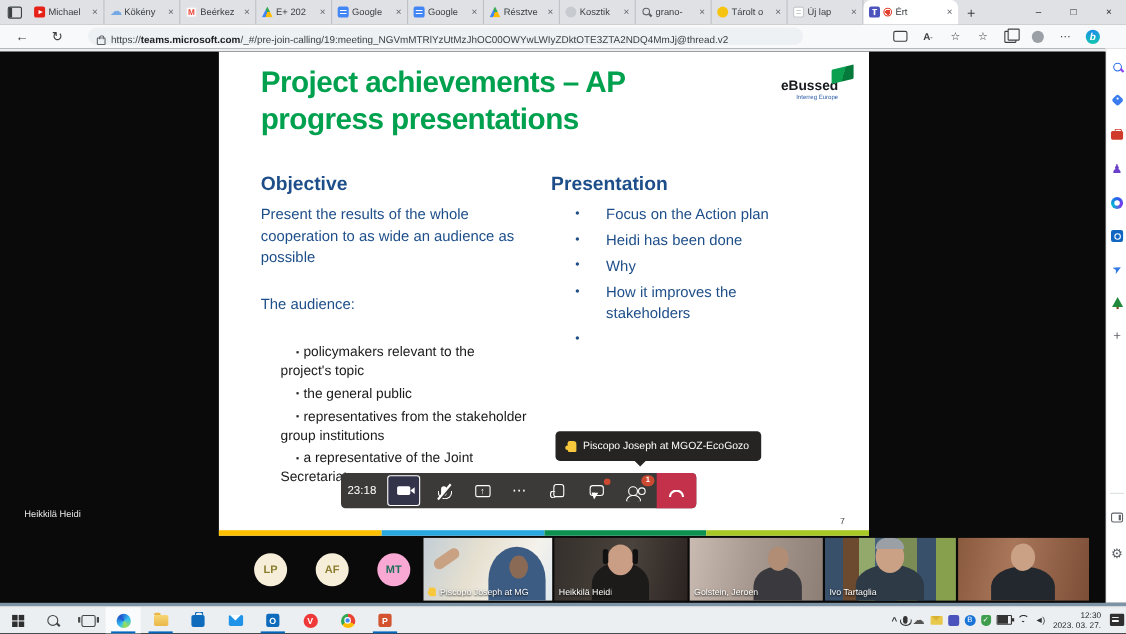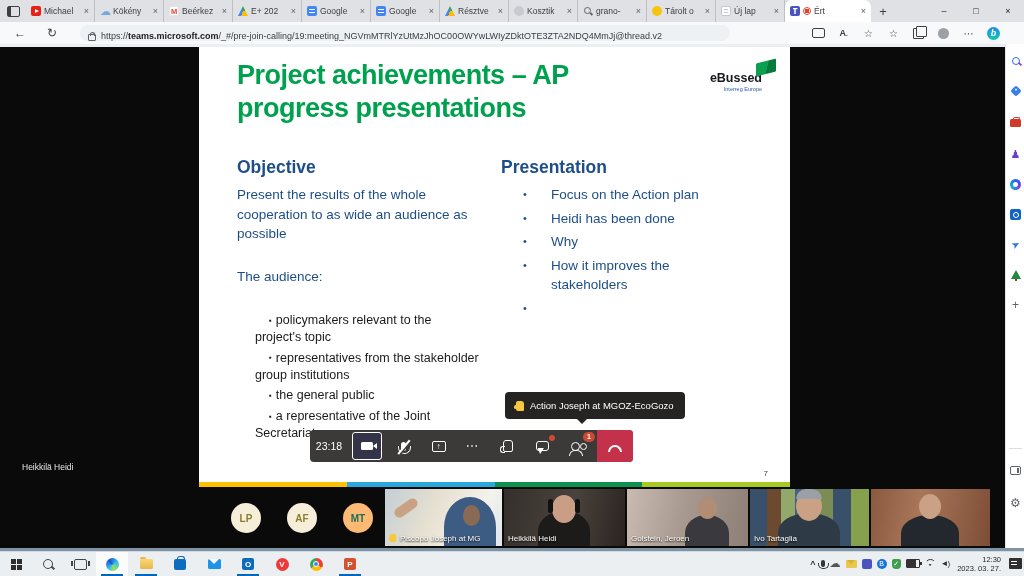--- a/index.html
+++ b/index.html
@@ -130,21 +130,21 @@
   .ic-people::before{content:"";position:absolute;left:-3px;top:7px;width:12px;height:5px;border:1.3px solid #fff;border-bottom:none;border-radius:6px 6px 0 0}
   .ic-people::after{content:"";position:absolute;left:8px;top:0px;width:5px;height:5px;border:1.3px solid #fff;border-radius:50%}
   .dotbadge{position:absolute;top:5px;right:4px;width:6px;height:6px;background:#cc4a31;border-radius:50%}
   .numbadge{position:absolute;top:2px;right:1px;min-width:10px;height:10px;background:#cc4a31;border-radius:6px;
        font-size:7px;line-height:10px;font-weight:bold;text-align:center;color:#fff;padding:0 1px}
   #hangup{margin-left:auto;width:36px;height:32px;background:#c4314b;border-radius:0 4px 4px 0;display:flex;align-items:center;justify-content:center}
   .ic-phone{width:14px;height:7px;border:2px solid #fff;border-bottom:none;border-radius:8px 8px 0 0;box-sizing:border-box;margin-top:5px}
   
   .av{position:absolute;top:503px;width:30px;height:30px;border-radius:50%;display:flex;align-items:center;justify-content:center;
       font-weight:bold;font-size:10px;z-index:3}
-  .av-cream{background:#f6eed9;color:#8a7d2e}.av-mint{background:#fdba74;color:#1e6e58}
+  .av-cream{background:#f6eed9;color:#8a7d2e}.av-mint{background:#f9a8d4;color:#1e6e58}
   .vid{position:absolute;top:489px;height:57px;overflow:hidden;z-index:3}
   .vid .head{position:absolute;border-radius:50%}
   .vid .body{position:absolute;border-radius:50% 50% 0 0}
   .vname{position:absolute;left:4px;bottom:3px;font-size:8px;color:#fff;text-shadow:0 1px 2px #000;
       white-space:nowrap;overflow:hidden;max-width:92%;display:flex;align-items:center;gap:3px}
   .v1{left:385px;width:117px;background:linear-gradient(115deg,#c3ced6 0%,#e6e0d0 40%,#f4f2ec 75%,#dfe8ee 100%)}
   .v1 .body{right:6px;top:8px;width:52px;height:60px;background:#3d5c83}
   .v1 .head{right:22px;top:16px;width:17px;height:21px;background:#8a6a55}
   .v1 .arm{position:absolute;left:8px;top:14px;width:26px;height:10px;background:#c9a284;border-radius:6px;transform:rotate(-35deg)}
   .v2{left:504px;width:121px;background:linear-gradient(100deg,#35302c 0%,#4a423c 55%,#2b2320 100%)}
@@ -361,22 +361,22 @@
   <div id="logo">
     <div class="flag"></div>
     <div class="name">eBussed</div>
     <div class="sub">Interreg Europe</div>
   </div>
   <div class="sl-h" id="obj-h">Objective</div>
   <div id="obj-p">Present the results of the whole cooperation to as wide an audience as possible</div>
   <div id="aud-h">The audience:</div>
   <ul id="aud-list">
     <li><span class="blt">▪</span><span>policymakers relevant to the project's topic</span></li>
+    <li><span class="blt">▪</span><span>the general public</span></li>
     <li><span class="blt">▪</span><span>representatives from the stakeholder group institutions</span></li>
-    <li><span class="blt">▪</span><span>the general public</span></li>
     <li><span class="blt">▪</span><span>a representative of the Joint Secretariat</span></li>
   </ul>
   <div class="sl-h" id="pres-h">Presentation</div>
   <ul id="pres-list">
     <li><span class="blt">•</span><span>Focus on the Action plan</span></li>
     <li><span class="blt">•</span><span>Heidi has been done</span></li>
     <li><span class="blt">•</span><span>Why</span></li>
     <li><span class="blt">•</span><span>How it improves the stakeholders</span></li>
     <li><span class="blt">•</span></li>
   </ul>
@@ -385,21 +385,21 @@
     <div class="s1"></div>
       <div class="s2"></div>
       <div class="s3"></div>
       <div class="s4"></div>
   </div>
 </div>
 <div id="stage-name">Heikkilä Heidi</div>
 
 <div id="tooltip">
   <span class="handchip"></span>
-  <span>Action Joseph at MGOZ-EcoGozo</span>
+  <span>Piscopo Joseph at MGOZ-EcoGozo</span>
 </div>
 
 <div id="mtoolbar">
   <div id="timer">23:18</div>
   <div class="mbtn" id="cam-btn">
       <span class="ic-cam"></span>
     </div>
   <div class="mbtn w35">
       <span class="ic-mic"></span>
     </div>

